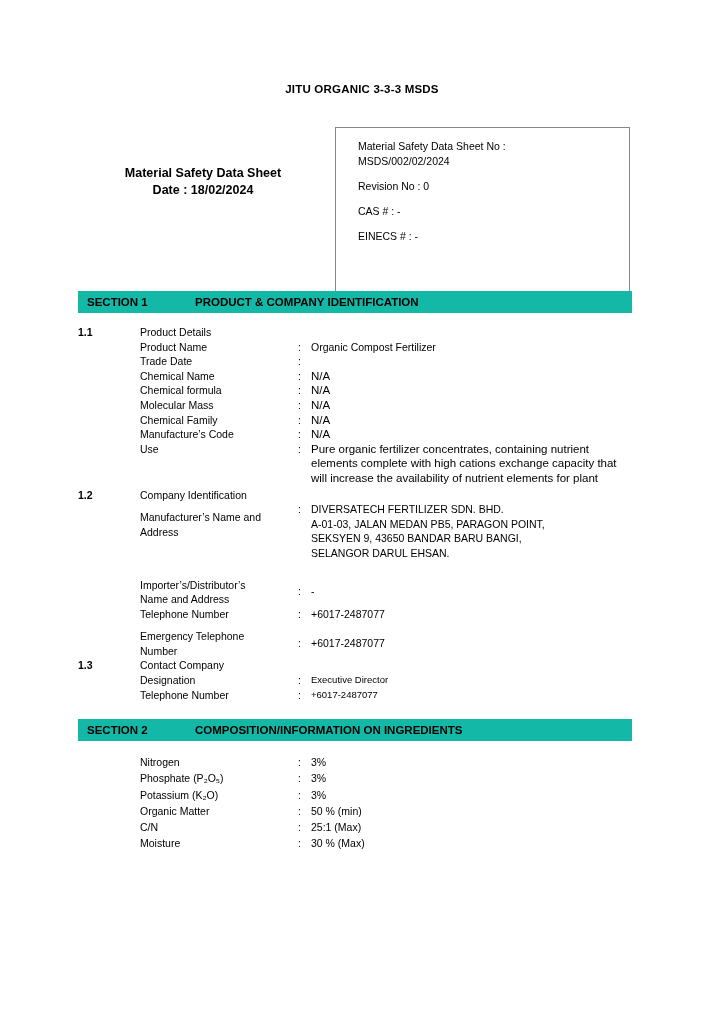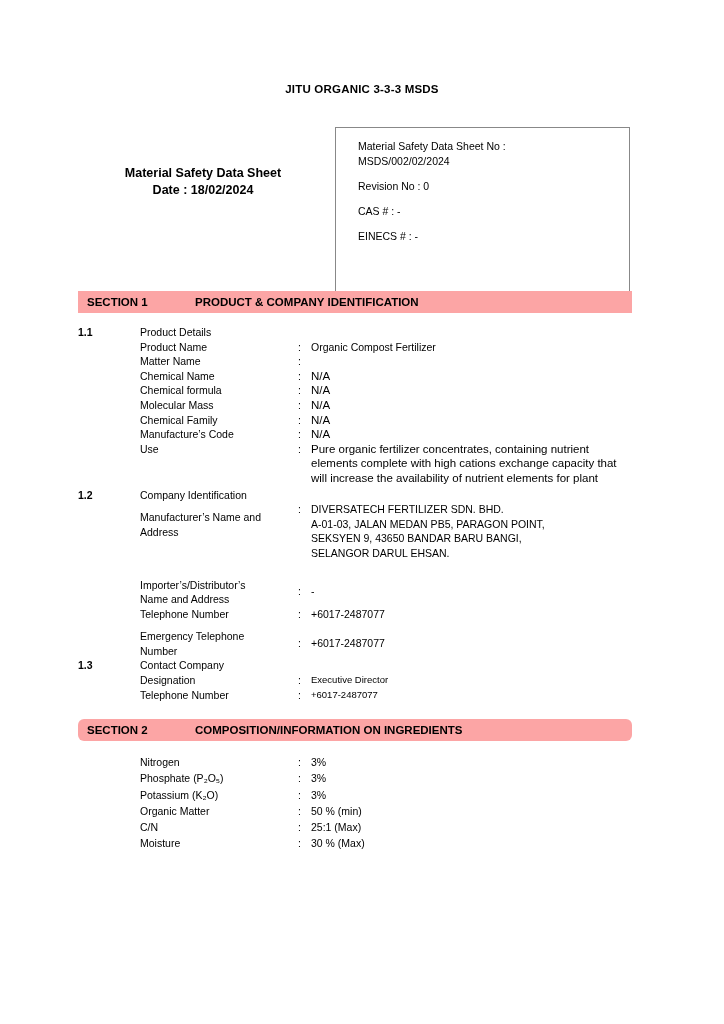--- a/index.html
+++ b/index.html
@@ -71,21 +71,21 @@
   }
   .msds-box .field:last-child { margin-bottom: 0; }
   .msds-box .field .sub { display: block; }
 
   
   .section-bar {
     position: absolute;
     left: 78px;
     width: 554px;
     height: 22px;
-    background: #fca5a5;
+    background: #14b8a6;
     font-size: 11.5px;
     font-weight: bold;
     line-height: 22px;
     box-sizing: border-box;
   }
   .section-bar .sec-num {
     display: inline-block;
     width: 117px;
     padding-left: 9px;
     box-sizing: border-box;
@@ -182,21 +182,21 @@
 
     <div class="row">
       <div class="r-num"></div>
       <div class="r-label">Product Name</div>
       <div class="r-colon">:</div>
       <div class="r-value">Organic Compost Fertilizer</div>
     </div>
 
     <div class="row">
       <div class="r-num"></div>
-      <div class="r-label">Matter Name</div>
+      <div class="r-label">Trade Date</div>
       <div class="r-colon">:</div>
     </div>
 
     <div class="row">
       <div class="r-num"></div>
       <div class="r-label">Chemical Name</div>
       <div class="r-colon">:</div>
       <div class="r-value big">N/A</div>
     </div>
 
@@ -300,21 +300,21 @@
 
     <div class="row">
       <div class="r-num"></div>
       <div class="r-label">Telephone Number</div>
       <div class="r-colon">:</div>
       <div class="r-value small">+6017-2487077</div>
     </div>
 
   </div>
 
-  <div class="section-bar" style="top:719px;border-radius:6px;">
+  <div class="section-bar" style="top:719px;">
     <span class="sec-num">SECTION 2</span><span class="sec-title">COMPOSITION/INFORMATION ON INGREDIENTS</span>
   </div>
 
   <div class="comp-rows" style="top:754px;">
 
     <div class="comp-row">
       <div class="c-pad"></div>
       <div class="c-label">Nitrogen</div>
       <div class="c-colon">:</div>
       <div class="c-value">3%</div>

